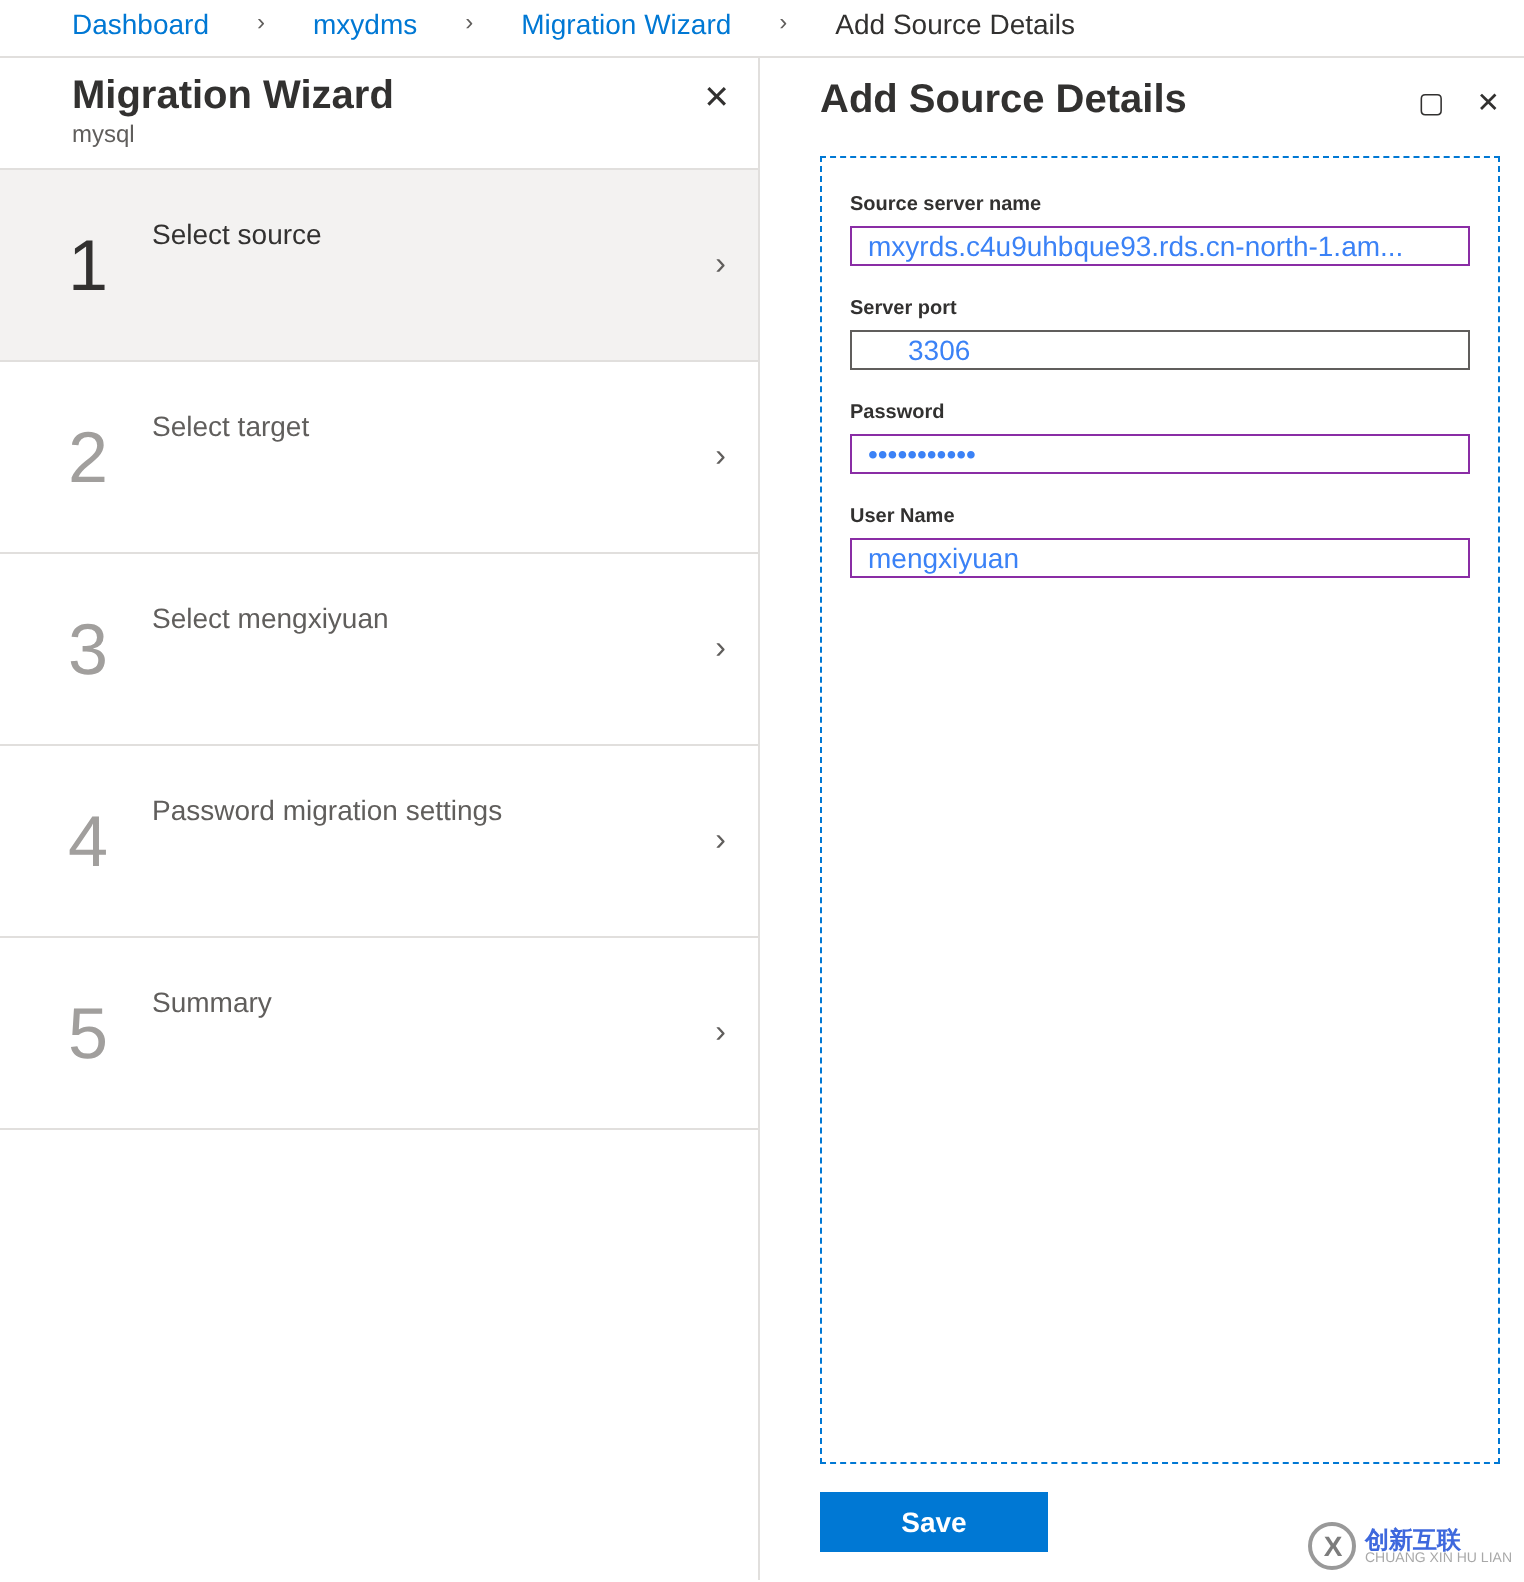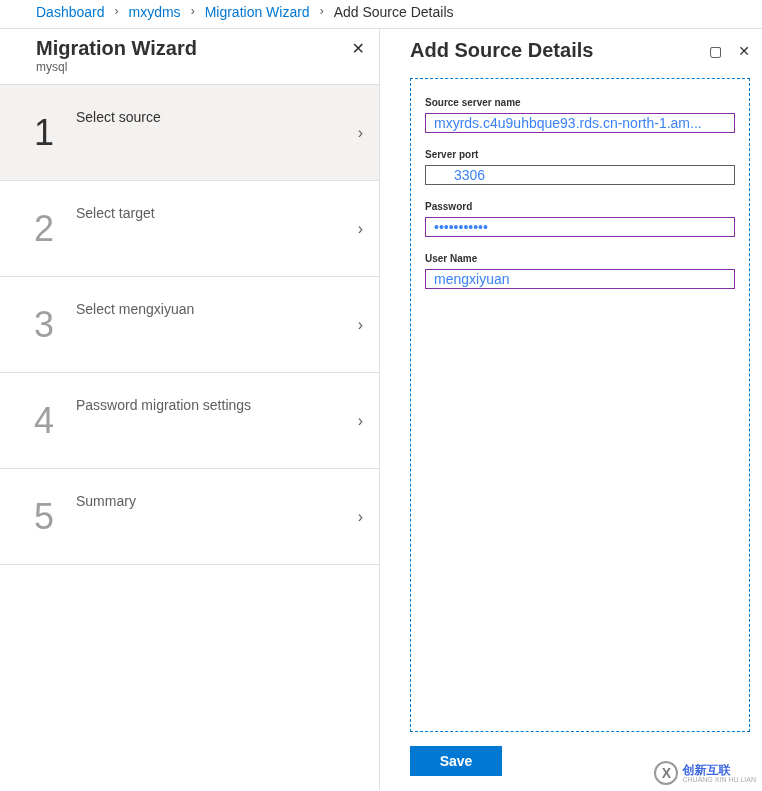--- a/index.html
+++ b/index.html
@@ -14,21 +14,21 @@
       background: #fff;
       width: 762px;
       height: 791px;
       overflow: hidden;
       position: relative;
     }
     .breadcrumb {
       display: flex;
       align-items: flex-start;
       padding: 4px 12px 8px 36px;
-      gap: 10px;
+      gap: 24px;
       font-size: 14px;
       border-bottom: 1px solid #e1dfdd;
     }
     .breadcrumb .crumb-link {
       color: #0078d4;
       cursor: pointer;
     }
     .breadcrumb .crumb-current {
       color: #323130;
     }
@@ -168,21 +168,21 @@
       padding-left: 28px;
     }
     .footer {
       padding: 14px 0 14px 0;
     }
     .save-btn {
       background: #0078d4;
       color: #fff;
       border: none;
       height: 30px;
-      width: 92px;
+      width: 114px;
       font-size: 14px;
       font-weight: 600;
       cursor: pointer;
       font-family: inherit;
     }
     .watermark {
       position: absolute;
       right: 6px;
       bottom: 6px;
       font-size: 10px;

